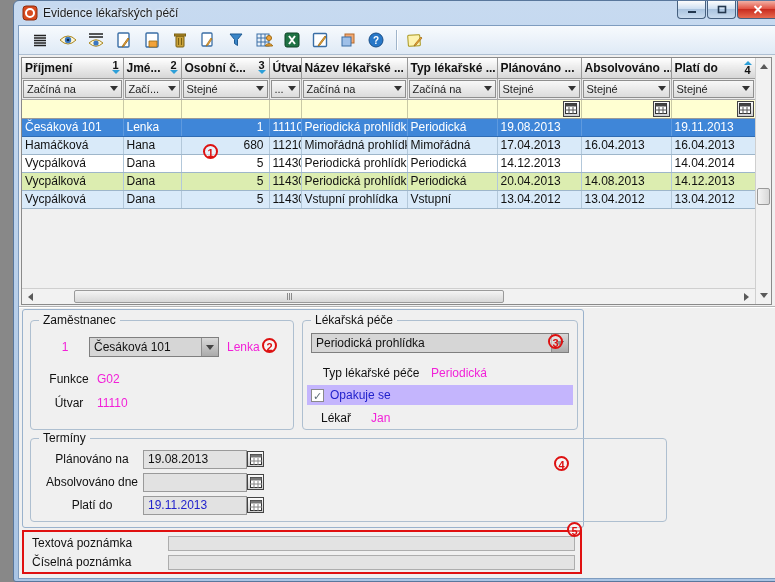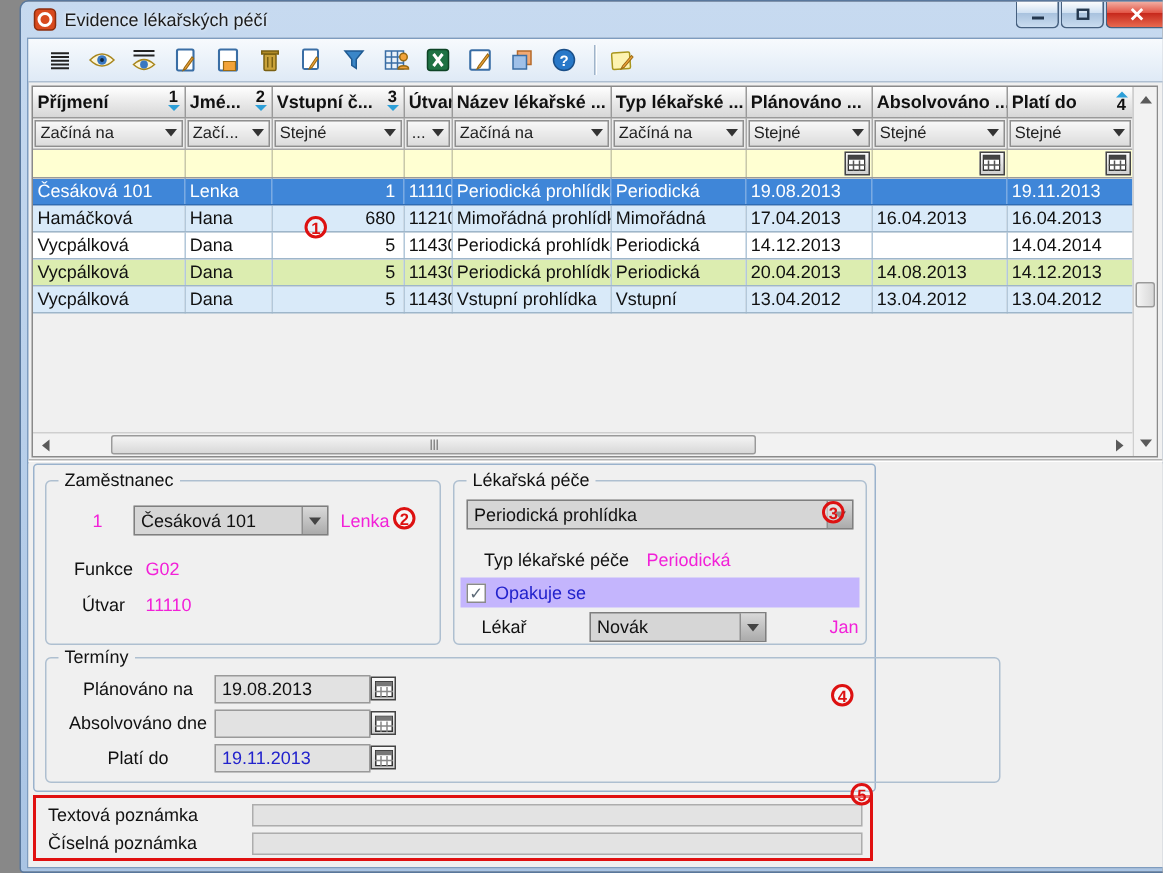--- a/index.html
+++ b/index.html
@@ -243,21 +243,21 @@
                 <div class="hcell">
                   <span>Jmé...</span>
                   <span class="sortbadge">
                     <b>2</b>
                     <i class="arr down"></i>
                   </span>
                 </div>
               </td>
             <td>
                 <div class="hcell">
-                  <span>Vstupní č...</span>
+                  <span>Osobní č...</span>
                   <span class="sortbadge">
                     <b>3</b>
                     <i class="arr down"></i>
                   </span>
                 </div>
               </td>
             <td>
                 <div class="hcell">
                   <span>Útvar</span>
                 </div>
@@ -502,28 +502,22 @@
           </span>
         </div>
         <div class="frow" style="left:8px;top:42px;">
           <span class="lbl" style="width:120px;">Typ lékařské péče</span>
           <span class="val-m">Periodická</span>
         </div>
         <div class="checkstrip" style="left:4px;top:64px;right:4px;height:20px;">
           <span class="checkbox checked"></span>
           <span class="val-b">Opakuje se</span>
         </div>
-        <div class="frow" style="left:8px;top:87px;gap:32px;">
+        <div class="frow" style="left:8px;top:87px;">
           <span class="lbl" style="width:50px;">Lékař</span>
-          <span class="combo" style="width:118px;">
-            <span class="combo-text">Novák</span>
-            <span class="combo-btn">
-                <i class="farr"></i>
-              </span>
-          </span>
           <span class="val-m" style="margin-left:10px;">Jan</span>
         </div>
       </div>
 
       <div class="gb" style="left:11px;top:129px;width:637px;height:84px;">
         <div class="gb-title">Termíny</div>
         <div class="frow" style="left:10px;top:10px;">
           <span class="lbl" style="width:102px;">Plánováno na</span>
           <span class="datefield" style="width:104px;">
               <span>19.08.2013</span>

